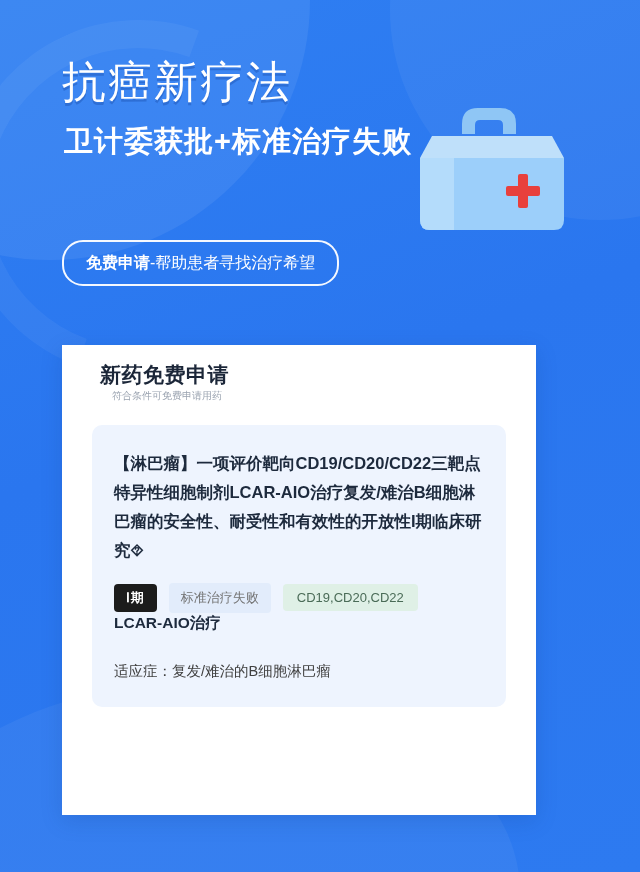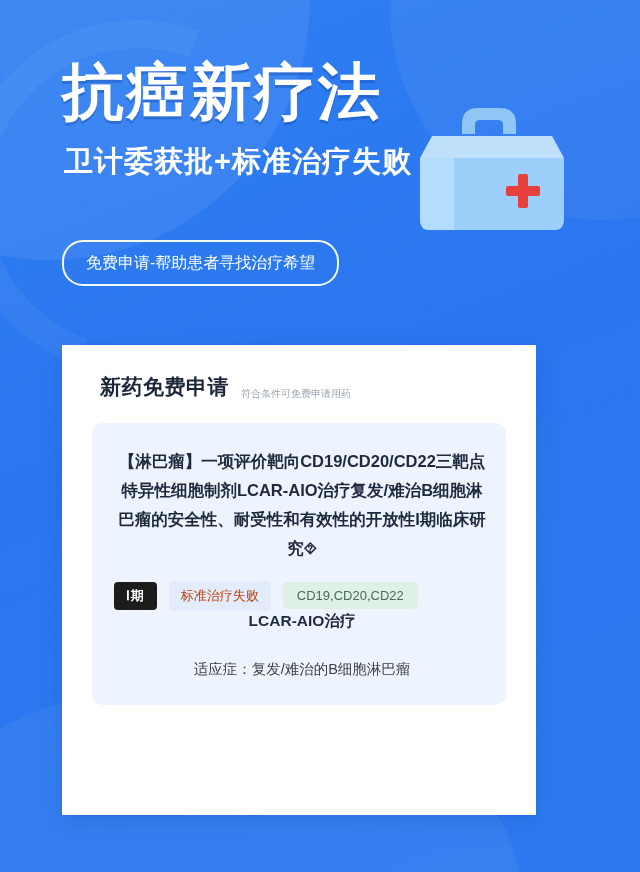--- a/index.html
+++ b/index.html
@@ -44,23 +44,23 @@
   }
 
   
   .header {
     position: relative;
     padding: 58px 0 0 0;
     z-index: 3;
   }
   .title-main {
     margin: 0 0 16px 62px;
-    font-size: 62px;
+    font-size: 44px;
     line-height: 1.1;
-    font-weight: bold;
+    font-weight: normal;
     color: #ffffff;
     letter-spacing: 2px;
     text-shadow: 0 3px 0 rgba(20,70,160,0.35);
   }
   .title-sub {
     margin: 16px 0 0 64px;
     font-size: 29px;
     font-weight: bold;
     color: #ffffff;
     letter-spacing: 1px;
@@ -75,21 +75,21 @@
     height: 42px;
     padding: 0 22px;
     border: 2px solid rgba(255,255,255,0.95);
     border-radius: 21px;
     background: transparent;
     color: #ffffff;
     font-size: 16px;
     white-space: nowrap;
     cursor: pointer;
   }
-  .cta-strong { font-weight: normal; }
+  .cta-strong { font-weight: bold; }
 
   
   .kit {
     position: absolute;
     right: 58px;
     top: 78px;
     width: 190px;
     height: 190px;
     z-index: 2;
   }
@@ -100,40 +100,40 @@
     left: 62px;
     top: 345px;
     width: 474px;
     height: 470px;
     background: #ffffff;
     box-shadow: 0 6px 20px rgba(18,60,140,0.18);
     z-index: 4;
   }
   .card-head {
     display: flex;
-    align-items: flex-end;
-    padding: 28px 0 0 38px;
+    align-items: flex-start;
+    padding: 16px 0 0 38px;
+    flex-direction: column;
   }
   .card-title {
     font-size: 21px;
     font-weight: bold;
     color: #1b2638;
     letter-spacing: 0.5px;
   }
   .card-note {
     margin-left: 12px;
     font-size: 10px;
     color: #9aa3b0;
   }
   .trial-box {
     margin: 22px 30px 0 30px;
     background: #eef4fe;
     border-radius: 10px;
     padding: 24px 16px 26px 22px;
-    text-align: center;
   }
   .trial-title {
     font-size: 16.5px;
     line-height: 1.75;
     font-weight: bold;
     color: #1d2a3d;
     margin: 0 0 18px 0;
   }
   .tag-row {
     display: flex;
@@ -145,21 +145,21 @@
     background: #1c1c1c;
     color: #ffffff;
     font-size: 13px;
     font-weight: bold;
     border-radius: 4px;
     padding: 5px 12px;
     letter-spacing: 1px;
   }
   .tag-plain {
     background: #e2ecfb;
-    color: #c2410c;
+    color: #737373;
     font-size: 13px;
     border-radius: 4px;
     padding: 6px 12px;
   }
   .tag-gene {
     background: #dff0e6;
     color: #4a6b57;
     font-size: 13px;
     border-radius: 4px;
     padding: 6px 14px;

